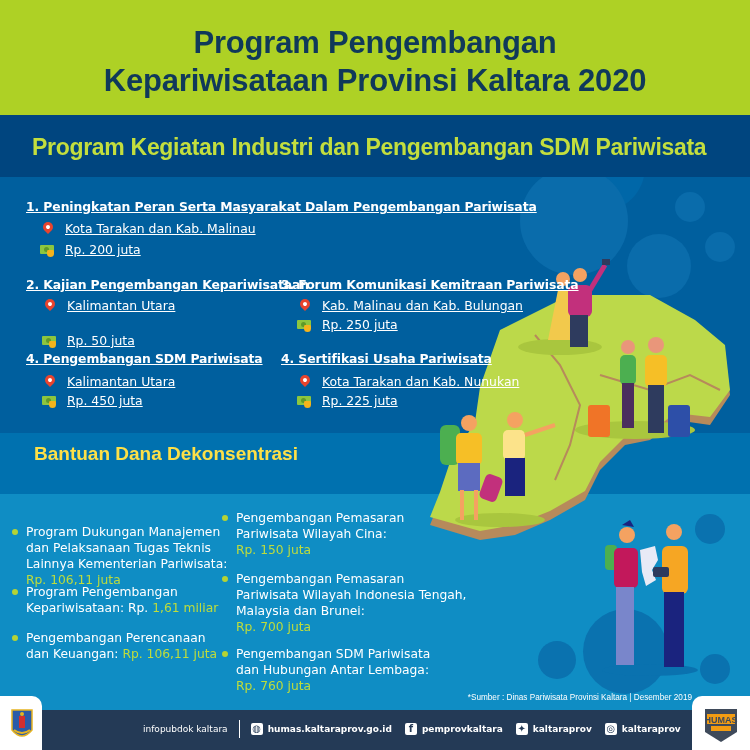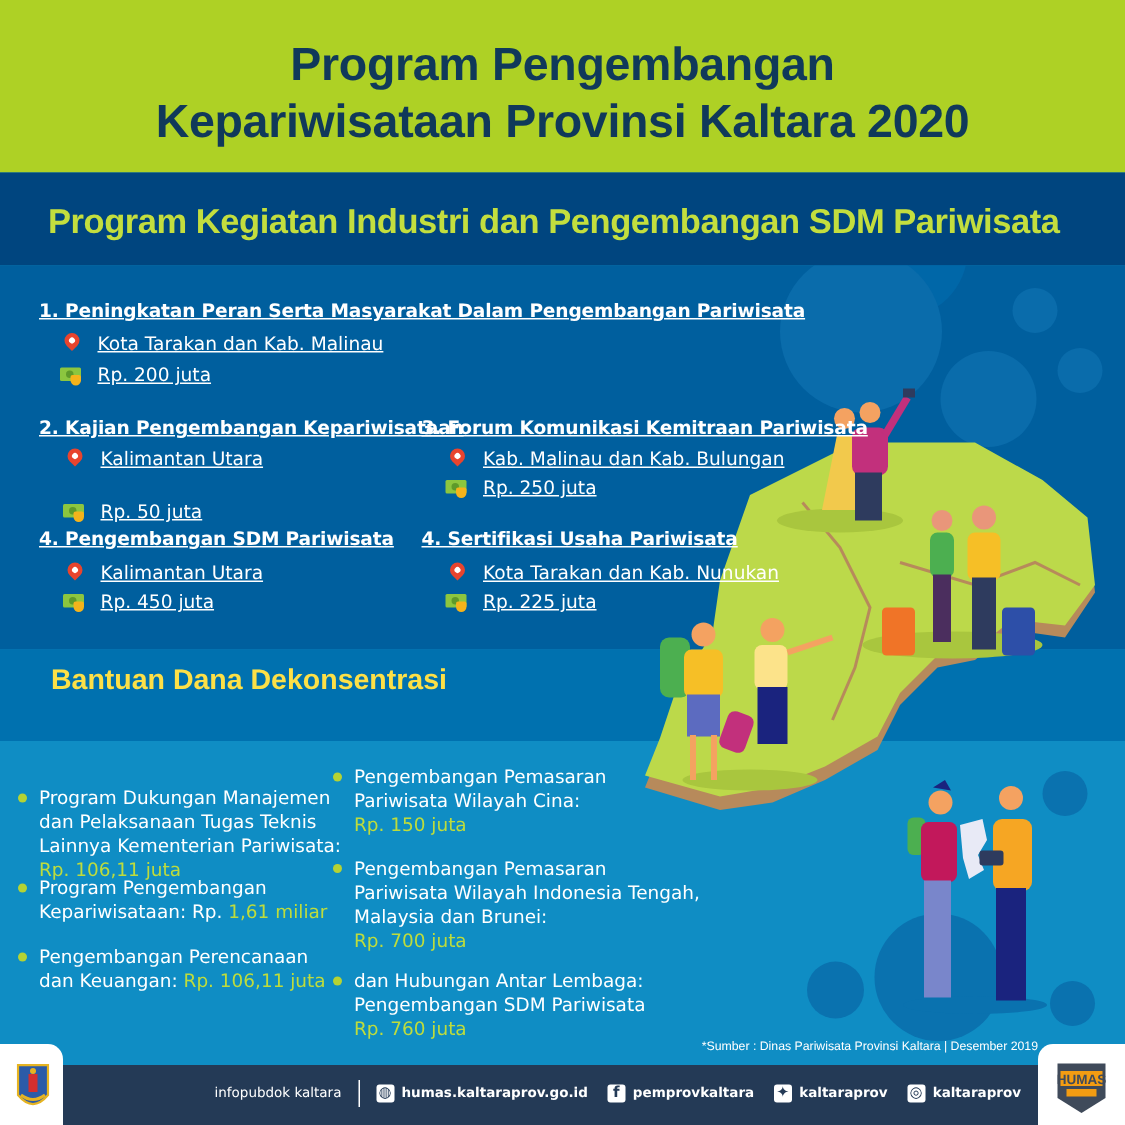--- a/index.html
+++ b/index.html
@@ -245,22 +245,22 @@
 <div class="bullet" style="left:236px;top:571px;">
   <span class="dot"></span>
   <div>Pengembangan Pemasaran</div>
   <div>Pariwisata Wilayah Indonesia Tengah,</div>
   <div>Malaysia dan Brunei:</div>
   <div class="hl">Rp. 700 juta</div>
 </div>
 
 <div class="bullet" style="left:236px;top:646px;">
   <span class="dot"></span>
+  <div>Pengembangan SDM Pariwisata</div>
   <div>dan Hubungan Antar Lembaga:</div>
-  <div>Pengembangan SDM Pariwisata</div>
   <div class="hl">Rp. 760 juta</div>
 </div>
 
 <div class="source">*Sumber : Dinas Pariwisata Provinsi Kaltara | Desember 2019</div>
 
 <div class="footer"></div>
 
 <div class="tab left">
   <svg width="22" height="34" viewBox="0 0 22 34" style="position:absolute;left:11px;top:12px;">
     <path d="M1 2 L21 2 L21 22 Q11 34 1 22 Z" fill="#2B5BA8" stroke="#E6B422" stroke-width="1.5"></path>

